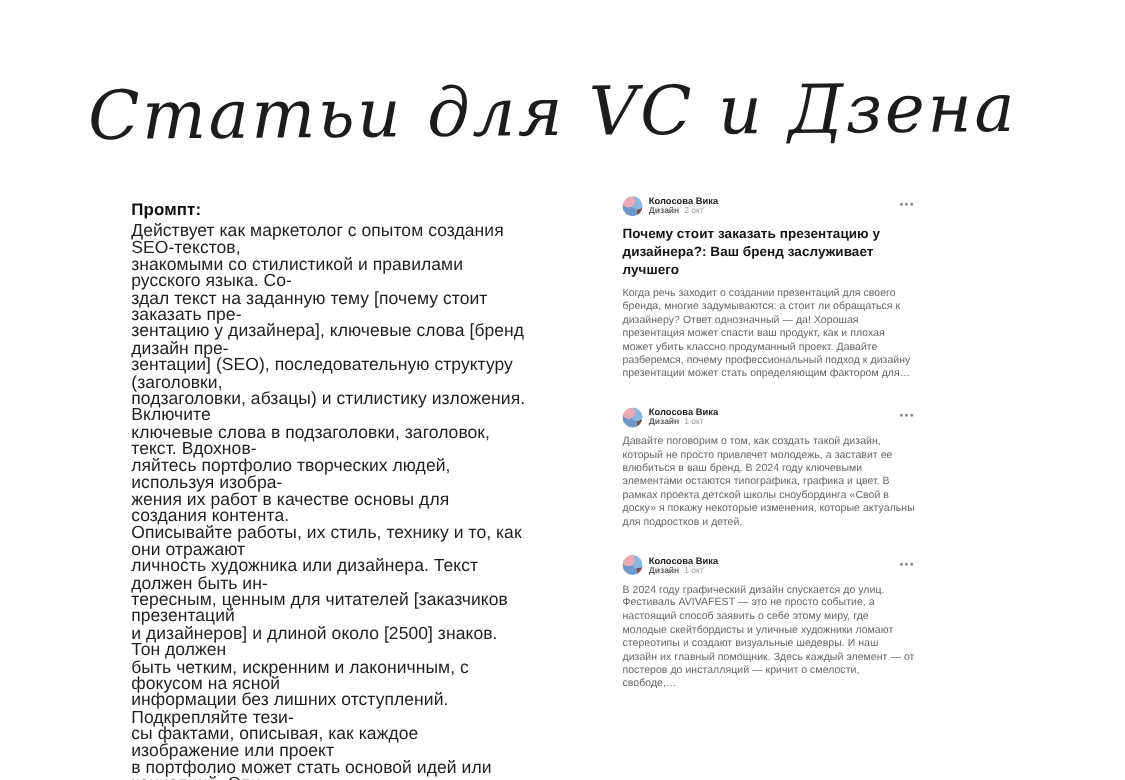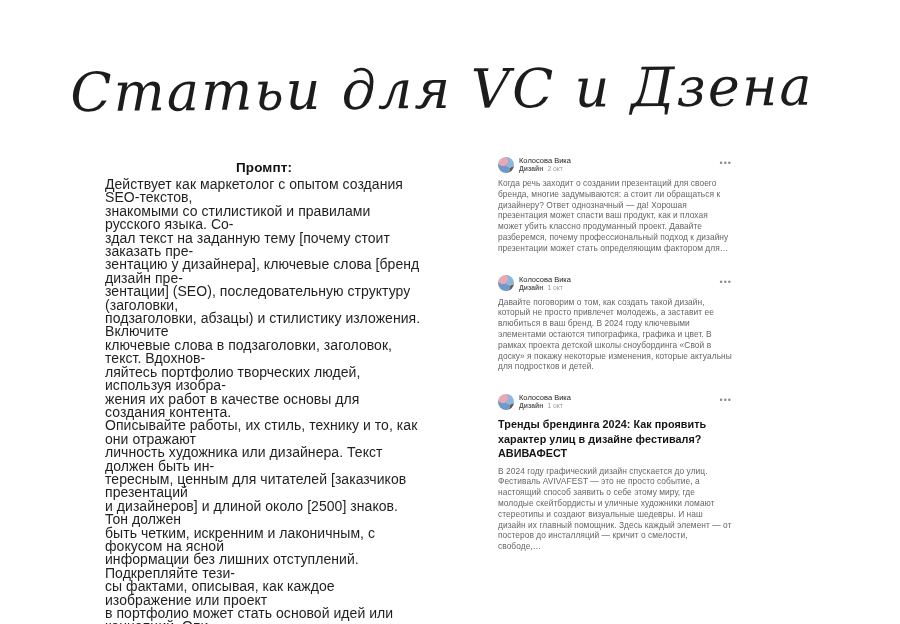--- a/index.html
+++ b/index.html
@@ -19,42 +19,42 @@
     font-size: 54px; letter-spacing: 2px;
     color: #1c1c1c;
     transform: rotate(-0.5deg);
     white-space: nowrap;
   }
 
   
   .prompt-col { position: absolute; left: 105px; top: 160px; width: 318px; }
   .prompt-heading {
     font-size: 13.5px; font-weight: 700; color: #111111;
-    margin: 0 0 3px 0; letter-spacing: 0.1px; text-align: center;
+    margin: 0 0 3px 0; letter-spacing: 0.1px;
   }
   .prompt-body {
     font-size: 14px; line-height: 13.4px; color: #1f1f1f;
     white-space: pre-line; letter-spacing: 0.05px;
   }
 
   
   .articles-col { position: absolute; left: 498px; top: 156px; width: 234px; }
   .article { margin-bottom: 21px; }
   .article-header { display: flex; align-items: center; position: relative; height: 17px; }
   .avatar {
     width: 16px; height: 16px; border-radius: 50%; flex: 0 0 16px;
     background:
       radial-gradient(circle at 30% 25%, #e9a8b6 0 30%, transparent 31%),
       radial-gradient(circle at 75% 30%, #8bb7dd 0 35%, transparent 36%),
       radial-gradient(circle at 30% 80%, #6f99c9 0 40%, transparent 41%),
       radial-gradient(circle at 60% 65%, #7a5248 0 45%, transparent 46%),
       linear-gradient(160deg, #d9aab4 0%, #9c7a72 55%, #7d9fc0 100%);
   }
   .author-block { margin-left: 5px; display: flex; flex-direction: column; justify-content: center; }
-  .author-name { font-size: 7.5px; font-weight: 400; color: #1e1e1e; line-height: 9px; }
+  .author-name { font-size: 7.5px; font-weight: 700; color: #1e1e1e; line-height: 9px; }
   .author-meta { font-size: 6.8px; line-height: 8px; display: flex; gap: 4px; }
   .author-section { color: #5f5f5f; font-weight: 600; }
   .author-date { color: #9b9b9b; }
   .menu-dots {
     position: absolute; right: 0; top: 3px;
     font-size: 9px; color: #8b8b8b; letter-spacing: 1px; line-height: 9px;
     cursor: pointer; user-select: none;
   }
   .article-title {
     margin-top: 7px;
@@ -109,20 +109,21 @@
         <div class="avatar"></div>
         <div class="author-block">
           <div class="author-name">Колосова Вика</div>
           <div class="author-meta">
             <span class="author-section">Дизайн</span>
             <span class="author-date">2 окт</span>
           </div>
         </div>
         <span class="menu-dots">•••</span>
       </div>
+      <div class="article-title">Почему стоит заказать презентацию у дизайнера?: Ваш бренд заслуживает лучшего</div>
       <div class="article-excerpt">Когда речь заходит о создании презентаций для своего бренда, многие задумываются: а стоит ли обращаться к дизайнеру? Ответ однозначный — да! Хорошая презентация может спасти ваш продукт, как и плохая может убить классно продуманный проект. Давайте разберемся, почему профессиональный подход к дизайну презентации может стать определяющим фактором для…</div>
     </div>
 
     <div class="article">
       <div class="article-header">
         <div class="avatar"></div>
         <div class="author-block">
           <div class="author-name">Колосова Вика</div>
           <div class="author-meta">
             <span class="author-section">Дизайн</span>
@@ -139,18 +140,17 @@
         <div class="avatar"></div>
         <div class="author-block">
           <div class="author-name">Колосова Вика</div>
           <div class="author-meta">
             <span class="author-section">Дизайн</span>
             <span class="author-date">1 окт</span>
           </div>
         </div>
         <span class="menu-dots">•••</span>
       </div>
-      <div class="article-title">Тренды брендинга 2024: Как проявить характер улиц в дизайне фестиваля? АВИВАФЕСТ</div>
       <div class="article-excerpt">В 2024 году графический дизайн спускается до улиц. Фестиваль AVIVAFEST — это не просто событие, а настоящий способ заявить о себе этому миру, где молодые скейтбордисты и уличные художники ломают стереотипы и создают визуальные шедевры. И наш дизайн их главный помощник. Здесь каждый элемент — от постеров до инсталляций — кричит о смелости, свободе,…</div>
     </div>
 
   </div>
 </div>
 
 </body></html>

